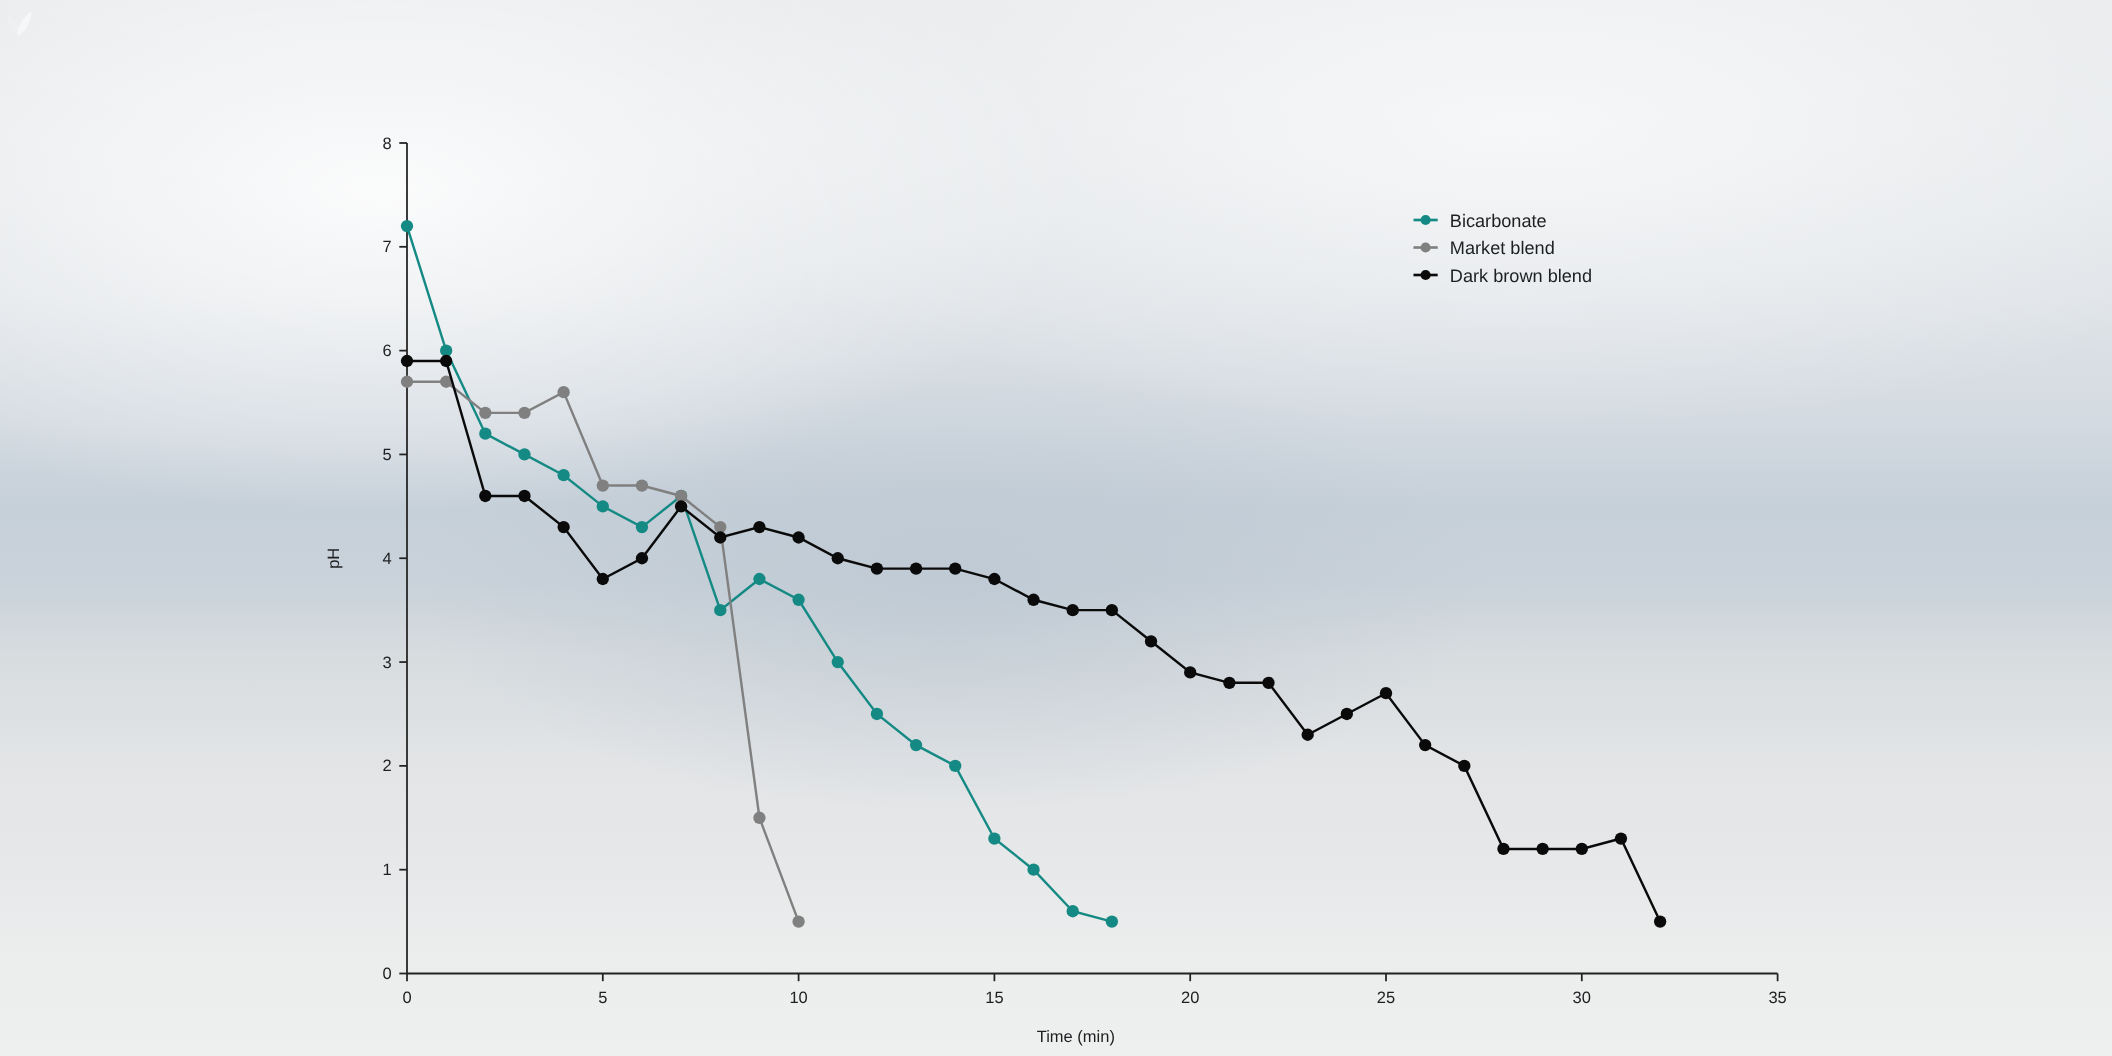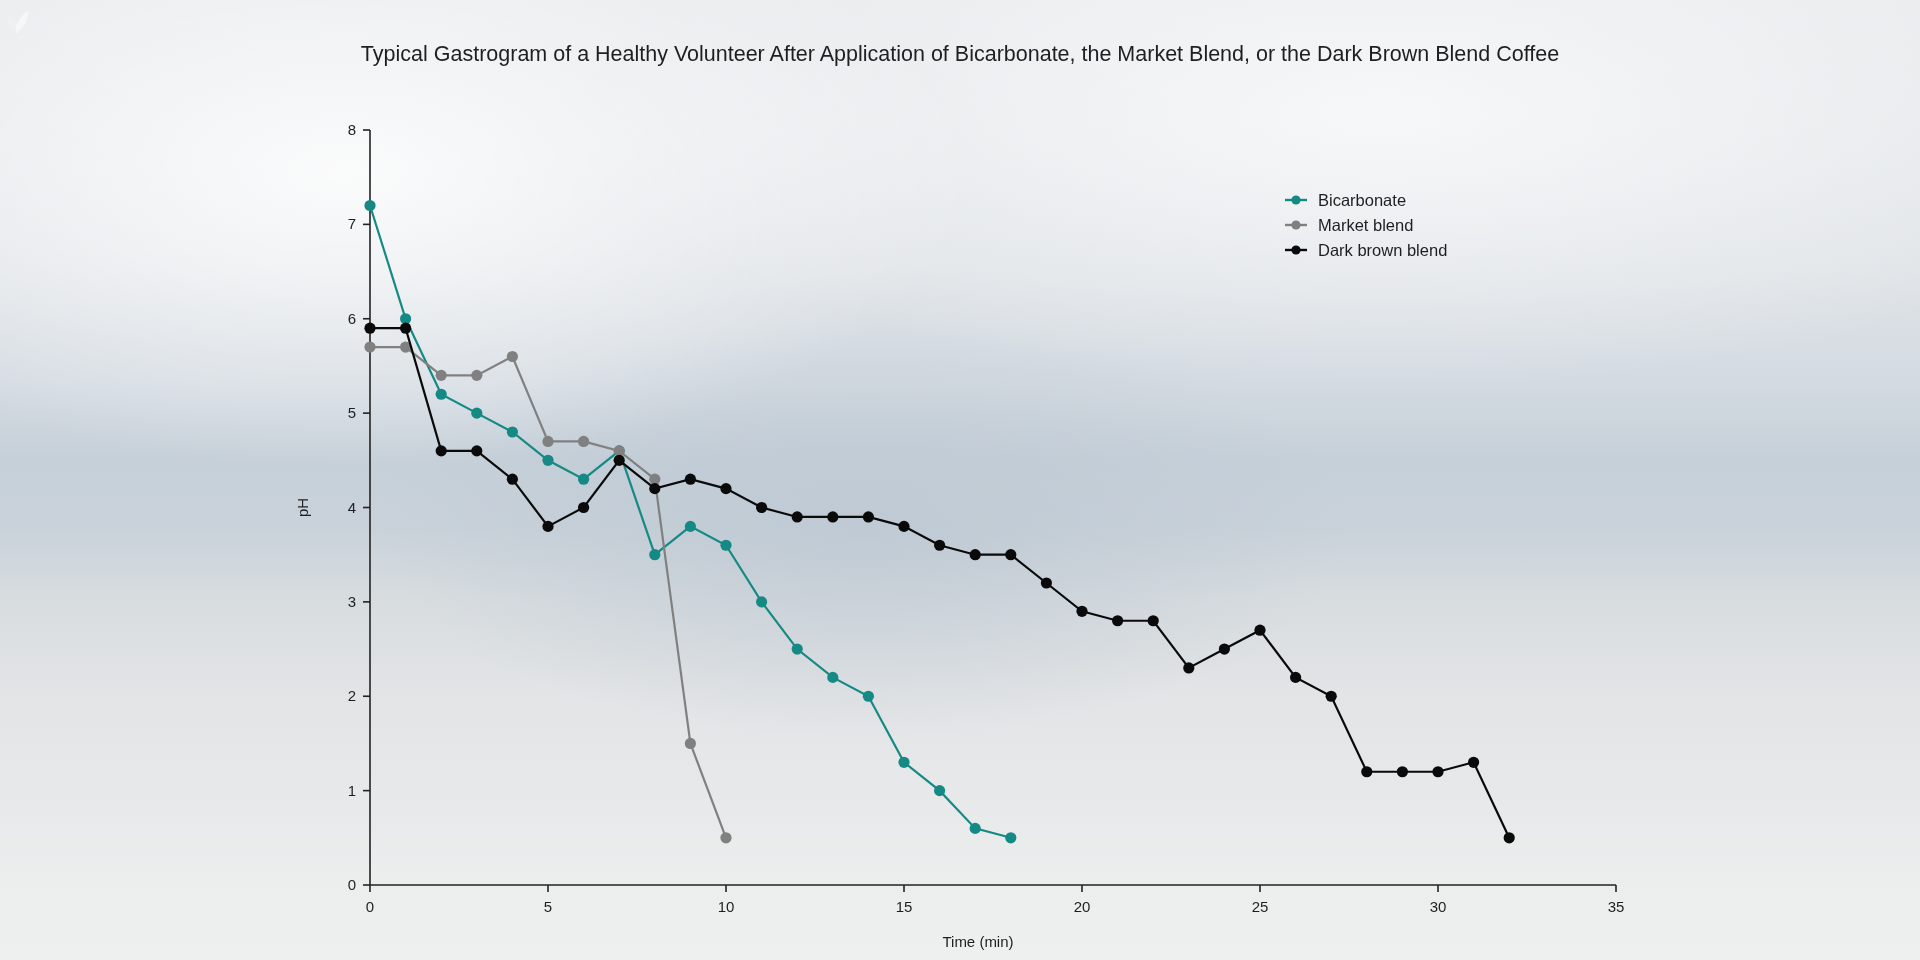--- a/index.html
+++ b/index.html
@@ -79,21 +79,20 @@
     opacity: 0.55;
   }
 </style>
 </head>
 <body>
 
 <div id="bg"></div>
 
 <div id="chart-root">
 
-  <div class="title">Typical Gastrogram of a Healthy Volunteer After Application of Bicarbonate, the Market Blend, or the Dark Brown Blend Coffee</div>
 
   <svg id="plot" width="1920" height="960">
       <line x1="370" y1="885" x2="1616" y2="885" class="axis-line"></line>
       <line x1="370" y1="885" x2="370" y2="130" class="axis-line"></line>
       <line x1="370" y1="885" x2="370" y2="892" class="tick-line"></line>
       <text x="370" y="912" class="tick-label" text-anchor="middle">0</text>
       <line x1="548" y1="885" x2="548" y2="892" class="tick-line"></line>
       <text x="548" y="912" class="tick-label" text-anchor="middle">5</text>
       <line x1="726" y1="885" x2="726" y2="892" class="tick-line"></line>
       <text x="726" y="912" class="tick-label" text-anchor="middle">10</text>

